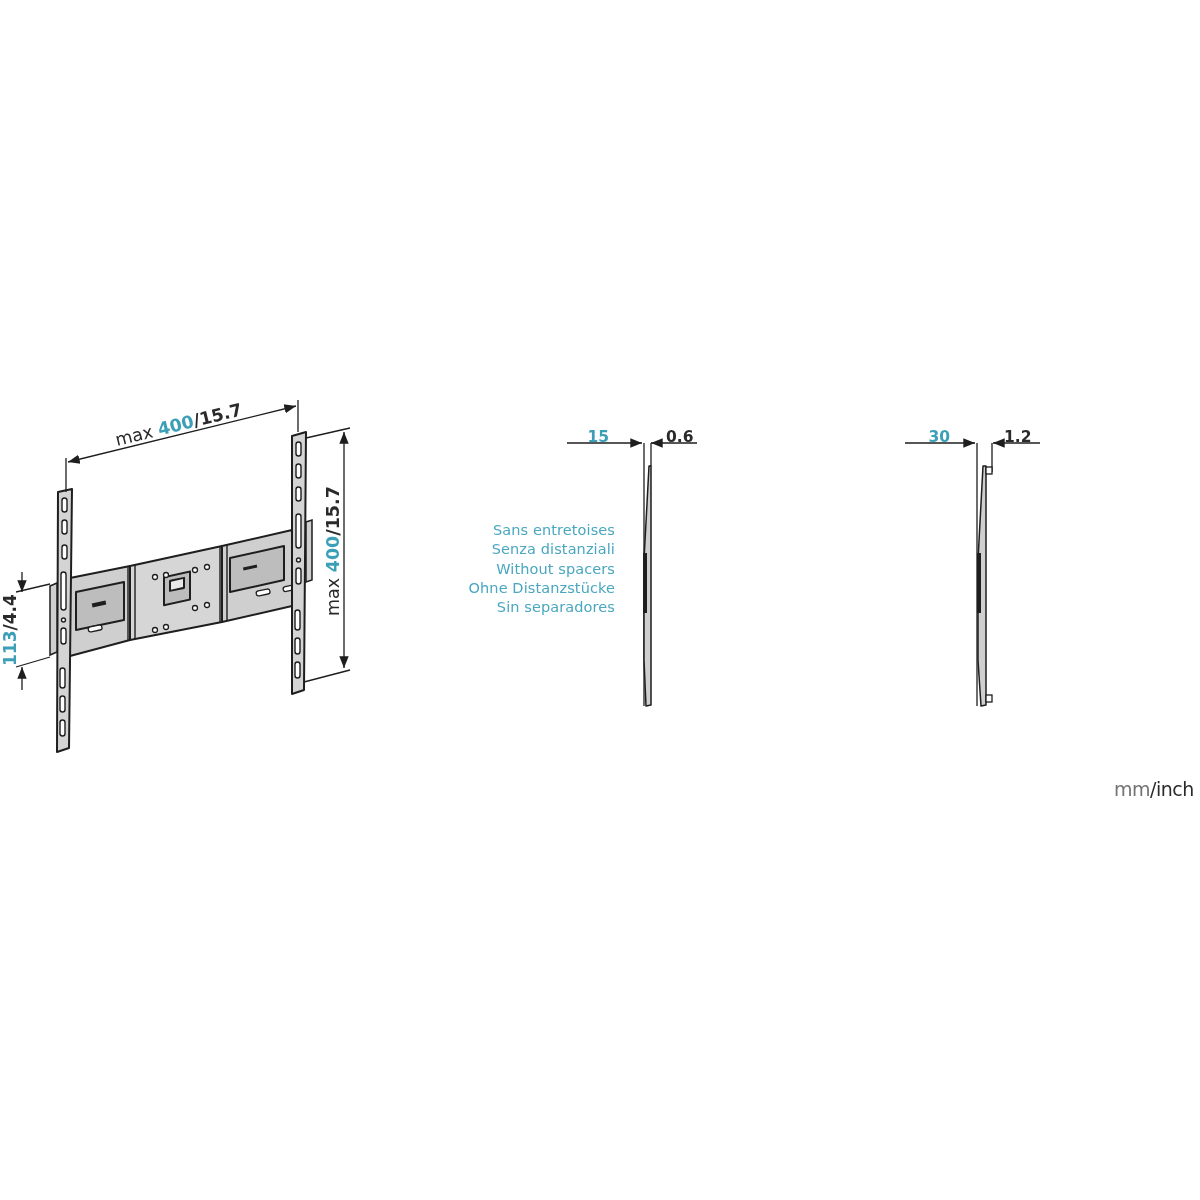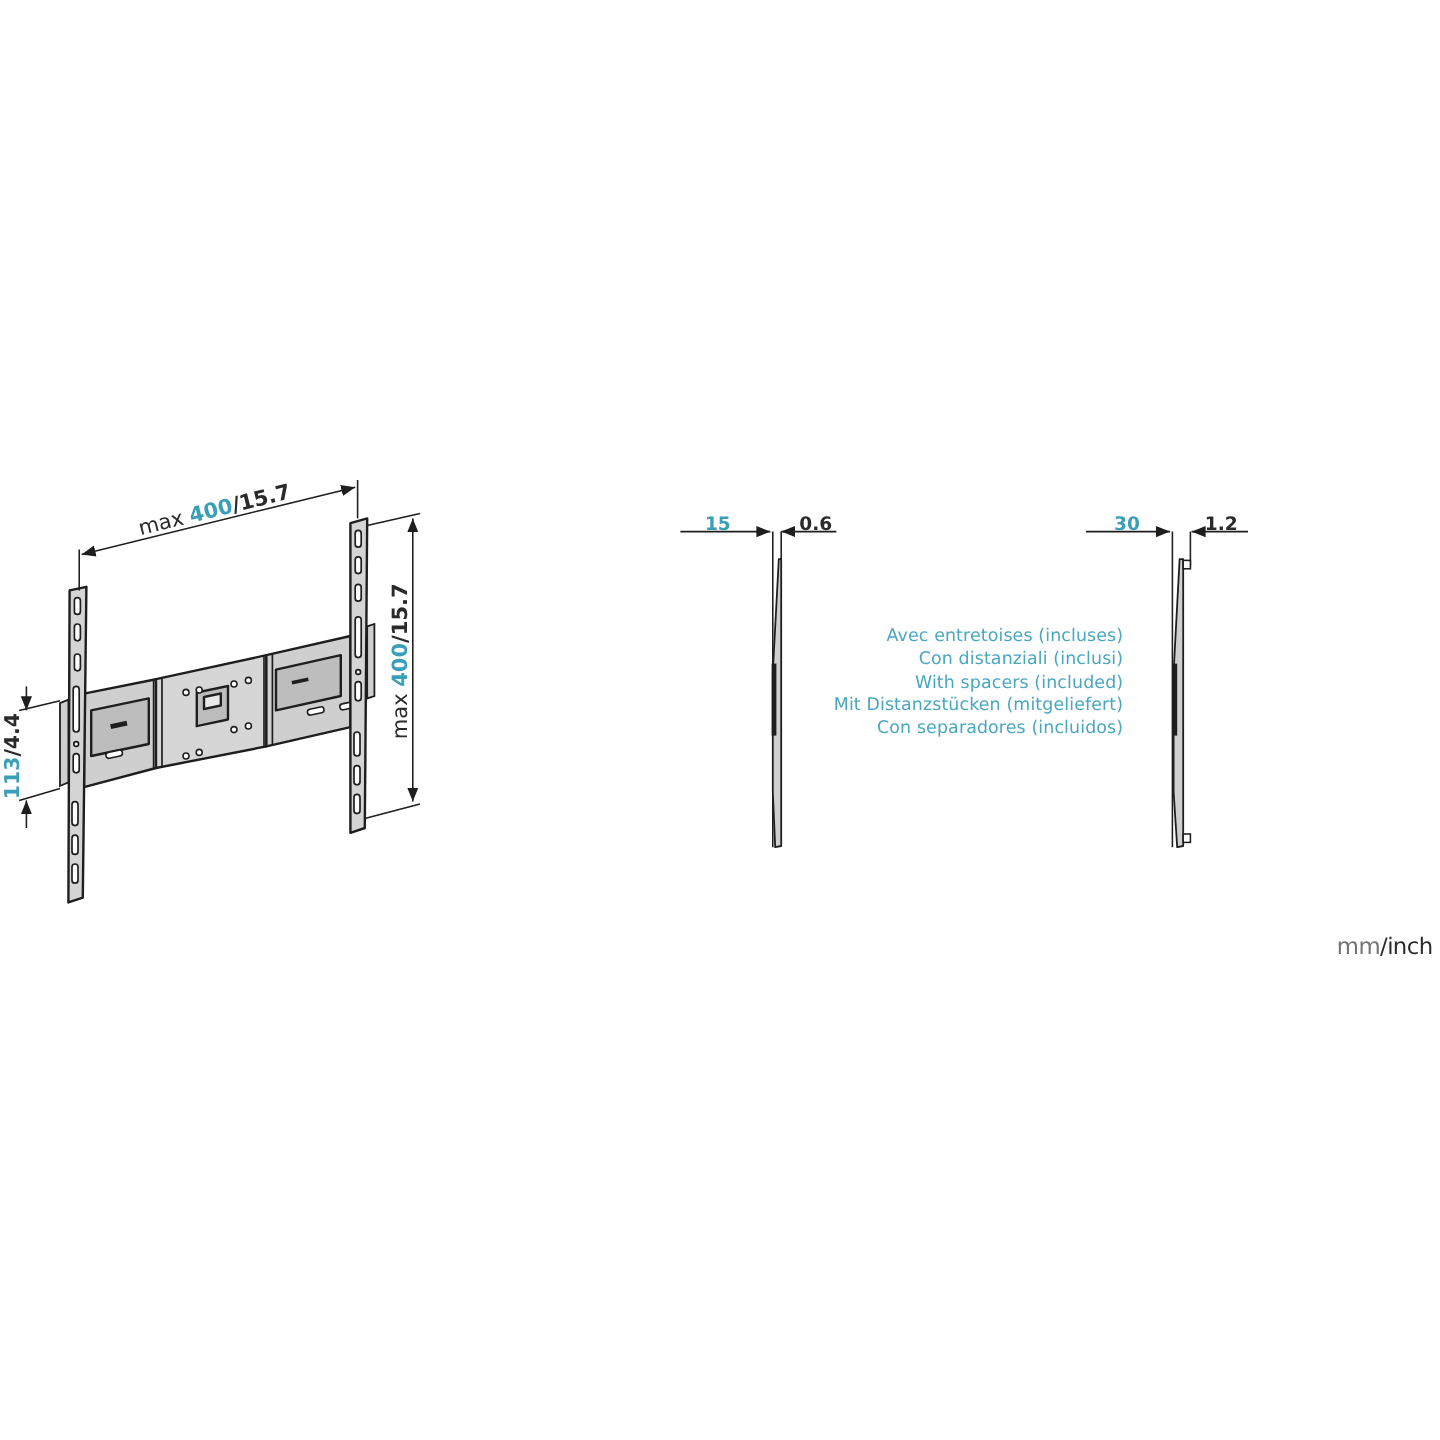--- a/index.html
+++ b/index.html
@@ -150,26 +150,26 @@
     <path d="M983,466 L986,466 L986,705 L981,706 L978,660 L978,560 Z" fill="#cfcfcf" stroke="#1e1e1e" stroke-width="1.5" stroke-linejoin="round"></path>
     <rect x="977" y="553" width="4" height="60" fill="#1e1e1e"></rect>
     <rect x="986" y="467" width="6" height="7" fill="#ffffff" stroke="#1e1e1e" stroke-width="1.3"></rect>
     <rect x="986" y="695" width="6" height="7" fill="#ffffff" stroke="#1e1e1e" stroke-width="1.3"></rect>
     <text x="950" y="442" text-anchor="end" font-size="15.5" font-weight="bold" class="teal">30</text>
     <text x="1004" y="442" font-size="15.5" font-weight="bold" class="dark">1.2</text>
   </g>
 </svg>
 
 
+<div class="label-block" style="right:585px; top:521px;">
+  <div>Sans entretoises</div>
+  <div>Senza distanziali</div>
+  <div>Without spacers</div>
+  <div>Ohne Distanzstücke</div>
+  <div>Sin separadores</div>
+</div>
 
 
-<div class="label-block" style="right:264px; top:521px;">
-  <div>Avec entretoises (incluses)</div>
-  <div>Con distanziali (inclusi)</div>
-  <div>With spacers (included)</div>
-  <div>Mit Distanzstücken (mitgeliefert)</div>
-  <div>Con separadores (incluidos)</div>
-</div>
 
 
 <div id="units"><span class="mm">mm</span><span class="inch">/</span><span class="inch">inch</span></div>
 
 </div>
 
 </body></html>

